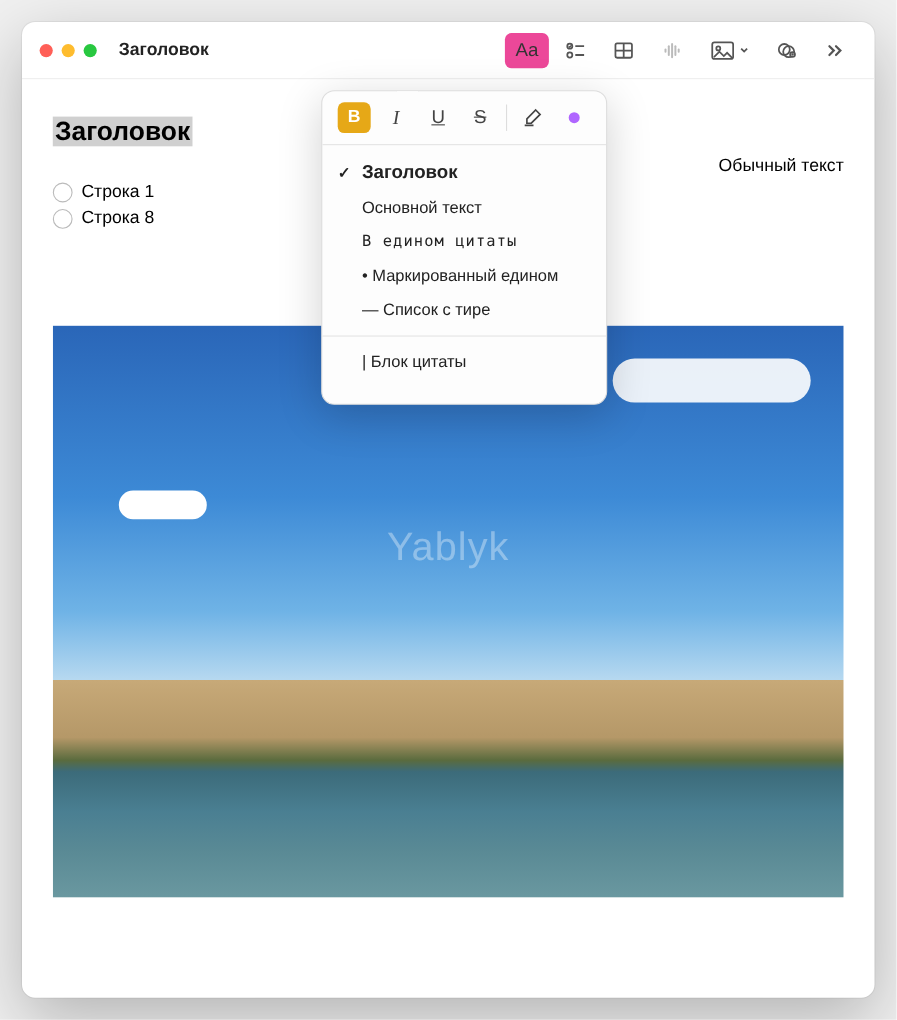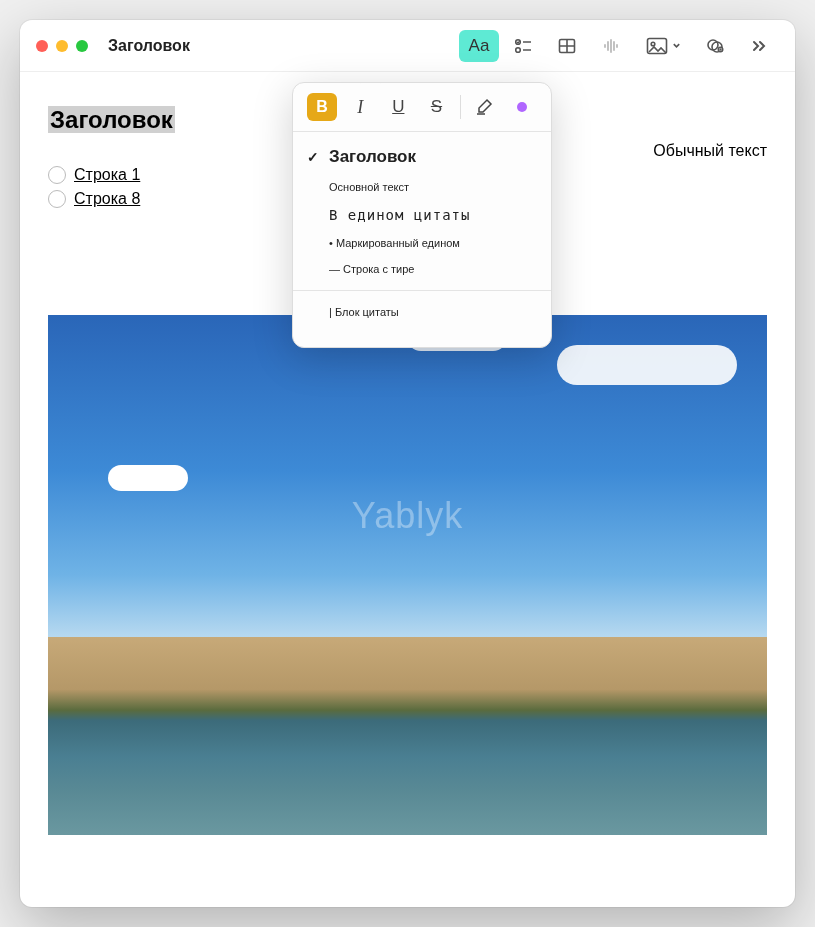--- a/index.html
+++ b/index.html
@@ -40,39 +40,39 @@
     font-weight: 600;
     color: #222;
     margin-right: auto;
   }
   .toolbar { display: flex; align-items: center; gap: 4px; }
   .tbtn {
     width: 40px; height: 32px;
     display:flex; align-items:center; justify-content:center;
     color:#555; border-radius:6px;
   }
-  .tbtn.active { background:#5eead4; color:#333; }
+  .tbtn.active { background:#ec4899; color:#333; }
   .tbtn.media { width: 56px; }
   .content {
     flex:1; padding: 34px 28px 0 28px; overflow:hidden; position:relative;
   }
   .h-selected {
     font-size: 24px; font-weight:700;
     background: rgba(120,120,120,0.35);
     display:inline;
     padding: 0 2px;
   }
   .plain { font-size:16px; margin-top:8px;text-align:right; }
-  .check-row { display:flex; align-items:center; gap:8px; font-size:16px; margin-top:6px;text-decoration:underline; }
+  .check-row { display:flex; align-items:center; gap:8px; font-size:16px; margin-top:6px; }
   .cbox {
     width:18px; height:18px; border:1.5px solid #bbb; border-radius:50%;
     display:inline-block;
   }
   .image-placeholder {
-    position:absolute; left:28px; right:28px; top:243px; height:520px;
+    position:absolute; left:28px; right:28px; top:224px; height:520px;
     border-radius:0;
     overflow:hidden;
   }
   .sky {
     position:absolute; inset:0;
     background: linear-gradient(to bottom, #2a66b8 0%, #3d8ad6 30%, #6fb3e6 50%, #b7d9f0 62%, #c7a978 62%, #b59868 72%, #5a6b3e 76%, #3c6b7a 78%, #4a7f92 85%, #5a8a95 92%, #6a98a0 100%);
   }
   .cloud {
     position:absolute; background:#fff; border-radius:50px; filter: blur(0.5px);
     box-shadow: 0 0 0 0 #fff;
@@ -109,21 +109,21 @@
   }
   .fbtn.bold-active {
     background:#e6a817; color:#fff; font-weight:700;
   }
   .divider-v { width:1px; height:24px; background:#ddd; }
   .hr { height:1px; background:#e4e4e4; margin:2px 0; }
   .style-list { padding: 6px 0; }
   .style-item {
     display:flex; align-items:center;
     padding: 7px 16px 7px 36px;
-    font-size:11px; color:#222;
+    font-size:15px; color:#222;
     position:relative;
     white-space:nowrap;
   }
   .style-item.title { font-size:24px; font-weight:700; padding-top:4px; padding-bottom:4px;}
   .style-item.heading { font-size:17px; font-weight:700; }
   .style-item.subheading { font-size:15px; font-weight:700; }
   .style-item.mono { font-family: ui-monospace, Menlo, monospace; font-size:14px; letter-spacing:1px;}
   .style-item .check {
     position:absolute; left:14px; font-size:14px; color:#222;
   }
@@ -262,21 +262,21 @@
     </div>
     <div class="hr"></div>
     <div class="style-list">
       <div class="style-item heading">
         <span class="check">✓</span>
         <span>Заголовок</span>
       </div>
       <div class="style-item">Основной текст</div>
       <div class="style-item mono">В едином цитаты</div>
       <div class="style-item">• Маркированный едином</div>
-      <div class="style-item">— Строка с тире</div>
+      <div class="style-item">— Список с тире</div>
     </div>
     <div class="hr"></div>
     <div class="style-list" style="padding-bottom:22px;">
       <div class="style-item">| Блок цитаты</div>
     </div>
   </div>
 
 </div>
 
 </body></html>

